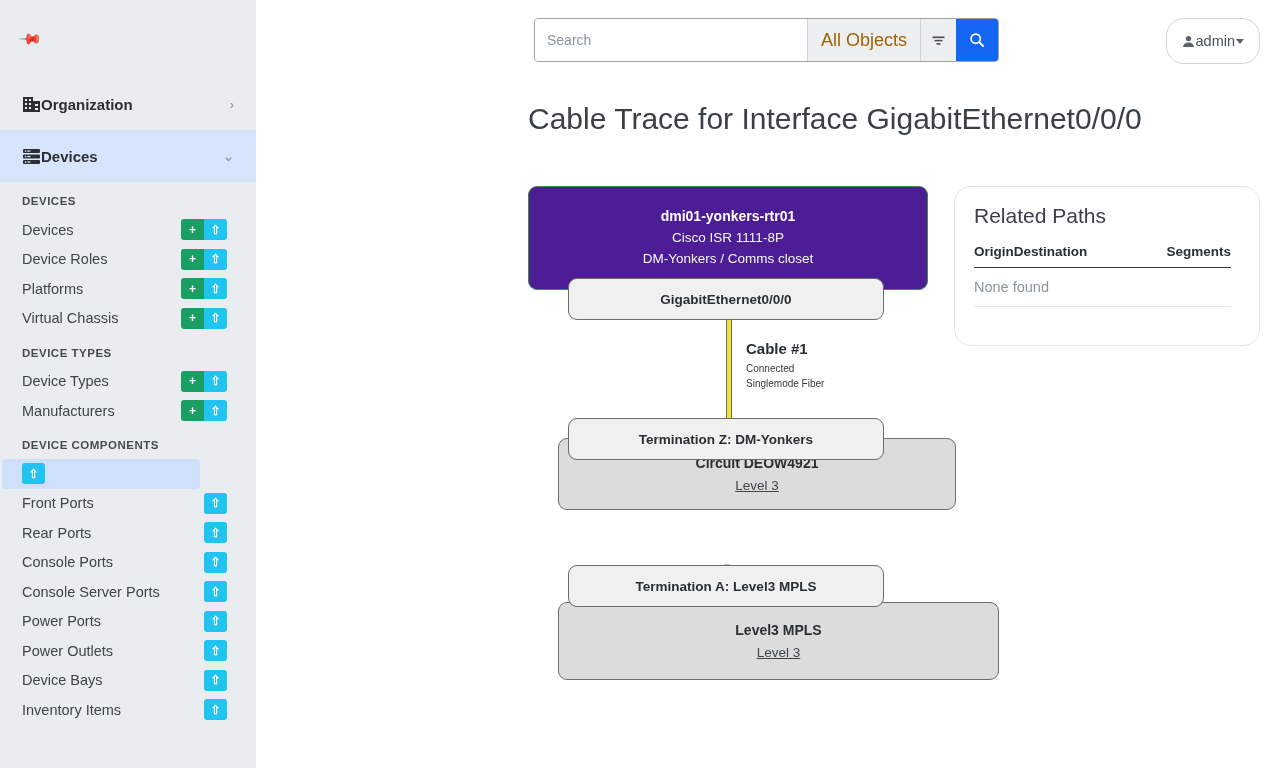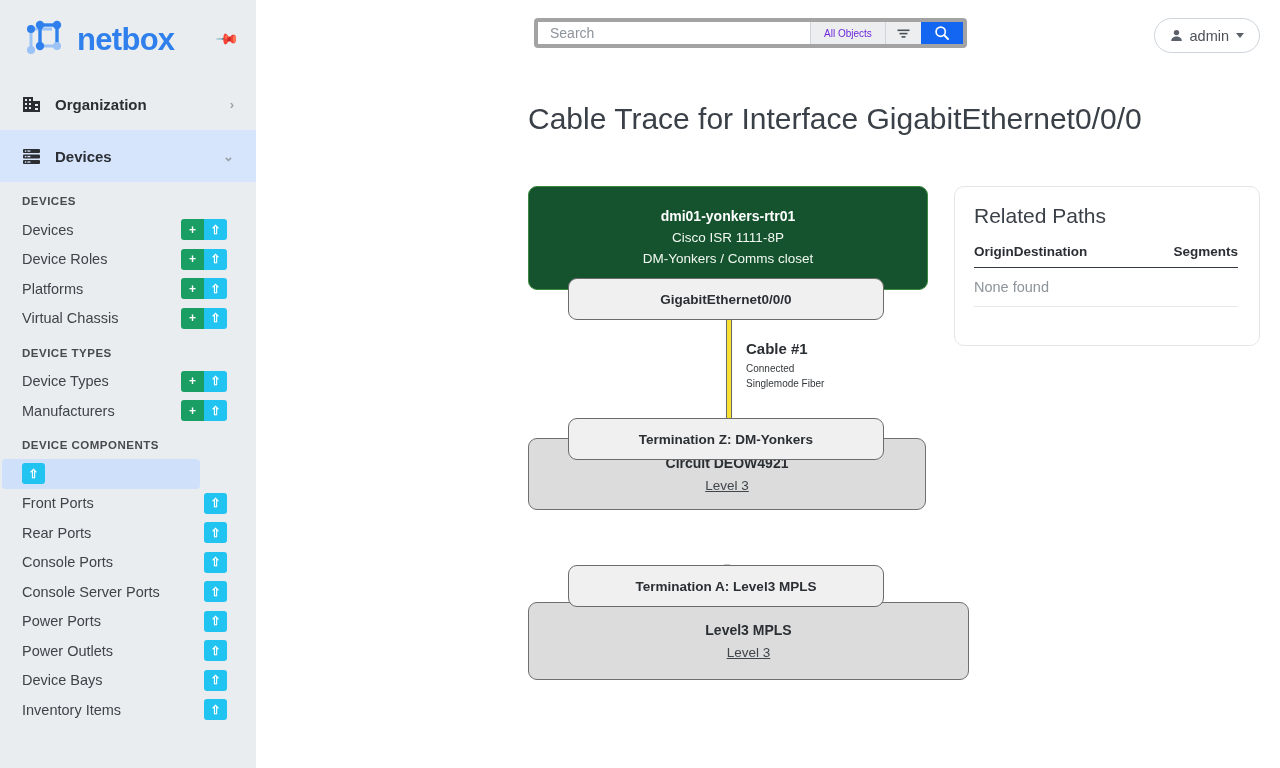--- a/index.html
+++ b/index.html
@@ -27,21 +27,21 @@
   }
   .brand-logo { display: flex; align-items: center; gap: 9px; flex: 1; }
   .brand-word {
     font-size: 31px; font-weight: 700; color: #2f80ed;
     letter-spacing: -0.7px; line-height: 1;
   }
   .pin-icon { color: #f26f21; font-size: 15px; line-height: 1; transform: rotate(45deg); }
 
   .nav-group {
     height: 52px; display: flex; align-items: center;
-    padding: 0 22px; gap: 14px; cursor: pointer;
+    padding: 0 22px; cursor: pointer;
   }
   .nav-group.active { background: #d6e4fc; }
   .nav-group .ng-label { font-size: 15px; font-weight: 700; color: #2b2f33; flex: 1; }
   .chev { color: #9aa3ab; font-size: 13px; font-weight: 700; }
 
   .section-head {
     font-size: 11.5px; font-weight: 700; color: #464b50;
     letter-spacing: 0.5px; padding: 13px 0 7px 22px;
   }
   .nav-item {
@@ -73,70 +73,70 @@
 
   
   .main { flex: 1; height: 768px; background: #fff; position: relative; overflow: hidden; }
 
   .topbar {
     height: 70px; display: flex; align-items: center;
     padding: 0 20px; position: relative;
   }
   .searchwrap {
     position: absolute; left: 278px; top: 18px;
-    display: flex; height: 30px;
-    border: 4px solid #a3a3a3; border-radius: 4px; overflow: hidden;
+    display: flex; height: 44px;
+    border: 1px solid #a3a3a3; border-radius: 4px; overflow: hidden;
     background: #fff;
   }
   .search-input {
     width: 272px; border: 0; outline: 0; padding: 0 12px;
     font-size: 14px; font-family: "Liberation Sans", sans-serif; color: #3e444a;
     background: #fff;
   }
   .search-input::placeholder { color: #8d949b; }
   .obj-select {
     display: flex; align-items: center; padding: 8px 13px;
     background: #eceef0; border-left: 1px solid #ced4da;
-    font-size: 10px; color: #6d28d9; cursor: pointer; white-space: nowrap;
+    font-size: 18px; color: #a16207; cursor: pointer; white-space: nowrap;
   }
   .filter-btn {
     display: flex; align-items: center; justify-content: center;
     width: 36px; background: #eceef0; border-left: 1px solid #ced4da; cursor: pointer;
   }
   .go-btn {
     display: flex; align-items: center; justify-content: center;
     width: 42px; background: #1266f1; cursor: pointer;
   }
   .userbtn {
     position: absolute; right: 20px; top: 18px;
-    display: flex; align-items: center; gap: 7px;
-    height: 35px; padding: 0 15px;
+    display: flex; align-items: center; gap: 1px;
+    height: 46px; padding: 0 15px;
     border: 1px solid #ced4da; border-radius: 18px;
     background: #fff; font-size: 14.5px; color: #4b5258; cursor: pointer;
   }
   .caret { border-left: 4px solid transparent; border-right: 4px solid transparent;
            border-top: 5px solid #5a6169; }
 
   .page-title {
     font-size: 30px; font-weight: 400; color: #3a4047;
     padding: 12px 0 0 8px; margin-left: 264px;
   }
   .content { display: flex; padding: 30px 20px 0 272px; gap: 26px; }
 
   
   .trace { width: 400px; position: relative; }
   .tnode {
     border: 1.4px solid #6b6b6b; border-radius: 9px;
     display: flex; flex-direction: column; align-items: center; justify-content: center;
     text-align: center;
   }
-  .node-device { background: #14532d; border-color: #3d8b40; height: 104px; }
+  .node-device { background: #4c1d95; border-color: #3d8b40; height: 104px; }
   .node-device .n1 { font-size: 14px; font-weight: 700; color: #fff; line-height: 1.55; }
   .node-device .n2, .node-device .n3 { font-size: 13.5px; color: #f2f8f2; line-height: 1.55; }
-  .node-grey { background: #dcdcdc; border-color: #6f6f6f; }
+  .node-grey { background: #dcdcdc; border-color: #6f6f6f; margin-left: 30px; }
   .node-grey .n1 { font-size: 14px; font-weight: 700; color: #2b2f33; line-height: 1.6; }
   .node-grey .n2 { font-size: 13.5px; color: #40454a; line-height: 1.6; text-decoration: underline; }
 
   .term {
     position: absolute; left: 40px; width: 316px; height: 42px;
     background: #f0f0f0; border: 1.4px solid #6b6b6b; border-radius: 9px;
     display: flex; align-items: center; justify-content: center;
     font-size: 13.5px; font-weight: 700; color: #2b2f33; z-index: 4;
   }
   .cable-line {
@@ -146,22 +146,22 @@
   }
   .cable-label { position: absolute; left: 218px; }
   .cable-label .c1 { font-size: 15px; font-weight: 700; color: #2b2f33; line-height: 1.5; }
   .cable-label .c2 { font-size: 10px; color: #35393d; line-height: 1.5; }
   .dots { position: absolute; left: 196px; display: flex; flex-direction: column; gap: 6px; }
   .dots i { display: block; width: 6px; height: 6px; background: #c3c9cd; }
 
   
   .card {
     flex: 1; max-width: 568px; height: 160px;
-    border: 1px solid #e3e6e8; border-radius: 10px; background: #fff;
-    padding: 17px 21px 0 19px;
+    border: 1px solid #e3e6e8; border-radius: 17px; background: #fff;
+    padding: 17px 28px 0 19px;
   }
   .card-title { font-size: 21px; font-weight: 400; color: #3a4047; padding-bottom: 16px; }
   table { width: 100%; border-collapse: collapse; }
   th {
     text-align: left; font-size: 13.5px; font-weight: 700; color: #2b2f33;
     padding: 0 0 8px 0; border-bottom: 1.6px solid #343a40;
   }
   th.c2 { width: 215px; }
   td {
     font-size: 14.5px; color: #8d949b; padding: 11px 0;
@@ -169,39 +169,20 @@
   }
 </style>
 </head>
 <body>
 
 <div class="app">
 
   <aside class="sidebar">
 
     <div class="brand-row">
-      <div class="brand-logo">
-        <span>
-          <svg class="i" width="46" height="44" viewBox="0 0 46 44">
-            <line x1="9" y1="12" x2="9" y2="33" stroke="#9cc3f5" stroke-width="3"></line>
-            <line x1="9" y1="12" x2="30" y2="12" stroke="#9cc3f5" stroke-width="3"></line>
-            <line x1="18" y1="8" x2="18" y2="29" stroke="#2f80ed" stroke-width="3.4"></line>
-            <line x1="18" y1="8" x2="35" y2="8" stroke="#2f80ed" stroke-width="3.4"></line>
-            <line x1="18" y1="29" x2="35" y2="29" stroke="#9cc3f5" stroke-width="3"></line>
-            <line x1="35" y1="8" x2="35" y2="29" stroke="#2f80ed" stroke-width="3.4"></line>
-            <circle cx="9" cy="12" r="4" fill="#2f80ed"></circle>
-            <circle cx="9" cy="33" r="4" fill="#9cc3f5"></circle>
-            <circle cx="18" cy="8" r="4.2" fill="#2f80ed"></circle>
-            <circle cx="18" cy="29" r="4.2" fill="#2f80ed"></circle>
-            <circle cx="35" cy="8" r="4.2" fill="#2f80ed"></circle>
-            <circle cx="35" cy="29" r="4" fill="#9cc3f5"></circle>
-          </svg>
-        </span>
-        <span class="brand-word">netbox</span>
-      </div>
       <span class="pin-icon">📌</span>
     </div>
 
     <div class="nav-group">
       <span>
         <svg class="i" width="19" height="19" viewBox="0 0 19 19">
           <rect x="1" y="2" width="10" height="15" fill="#2b2f33"></rect>
           <rect x="11" y="6" width="7" height="11" fill="#2b2f33"></rect>
           <rect x="3" y="4" width="2" height="2" fill="#e9edf0"></rect>
           <rect x="7" y="4" width="2" height="2" fill="#e9edf0"></rect>

